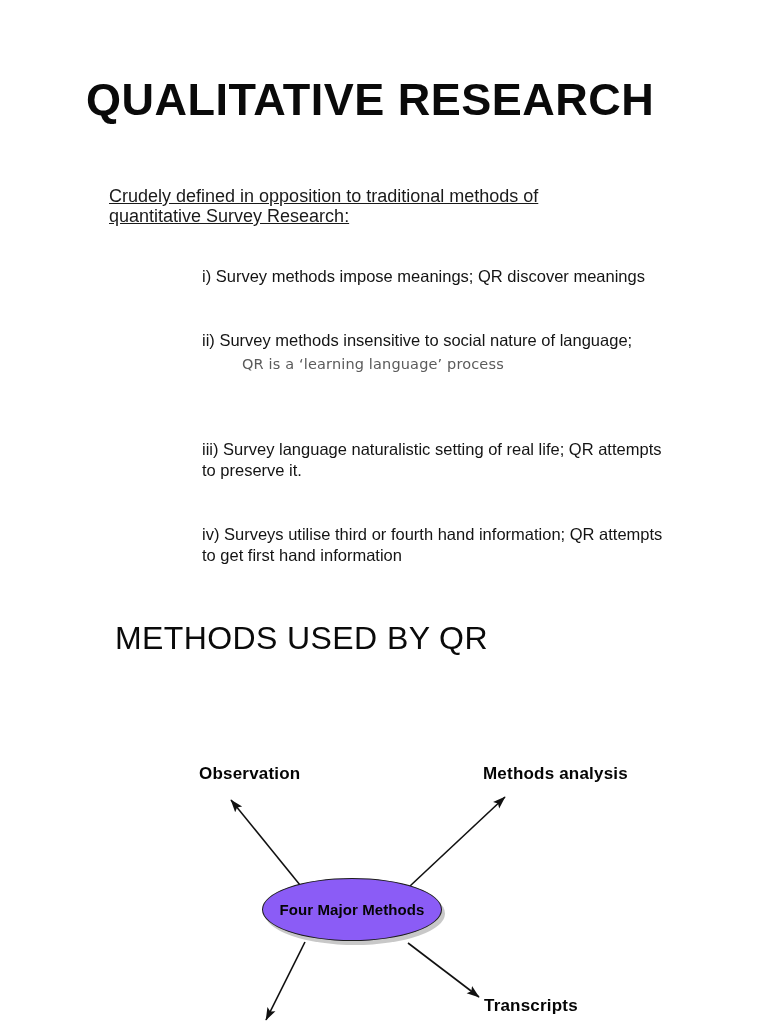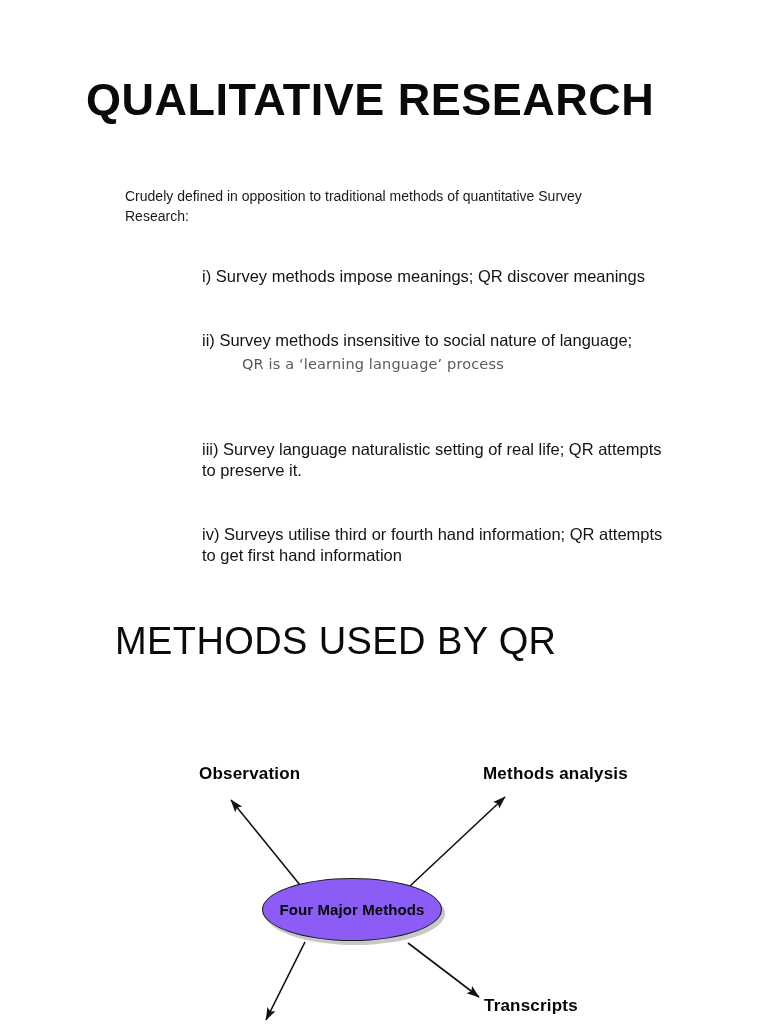--- a/index.html
+++ b/index.html
@@ -33,26 +33,27 @@
     font-size: 45px;
     font-weight: 700;
     letter-spacing: 0.5px;
     line-height: 1.05;
     white-space: nowrap;
     color: #0a0a0a;
   }
 
   .intro {
     position: absolute;
-    left: 125px;
+    left: 109px;
     top: 186px;
     width: 470px;
-    font-size: 14px;
+    font-size: 18px;
     line-height: 20px;
     color: #1a1a1a;
+    text-decoration: underline;
   }
 
   .list {
     position: absolute;
     left: 182px;
     top: 245px;
     width: 500px;
   }
   .list-item {
     font-size: 16.5px;
@@ -74,21 +75,21 @@
     font-size: 14.5px;
     letter-spacing: 0.15px;
     color: #5b5b5b;
   }
 
   
   .title-2 {
     position: absolute;
     left: 115px;
     top: 620px;
-    font-size: 38px;
+    font-size: 32px;
     font-weight: 400;
     letter-spacing: 0.4px;
     white-space: nowrap;
     color: #0a0a0a;
   }
 
   .diagram {
     position: absolute;
     left: 0;
     top: 690px;

